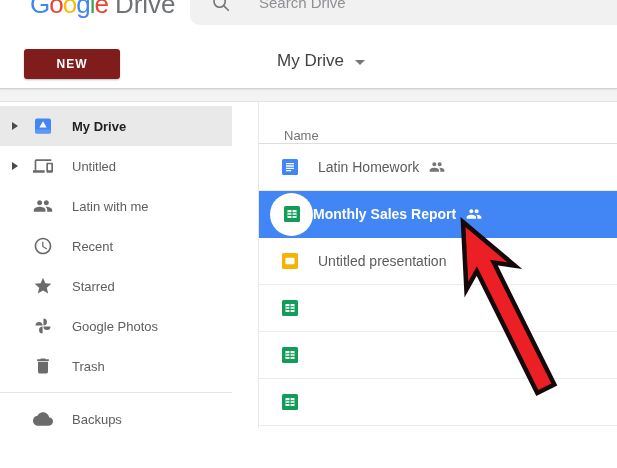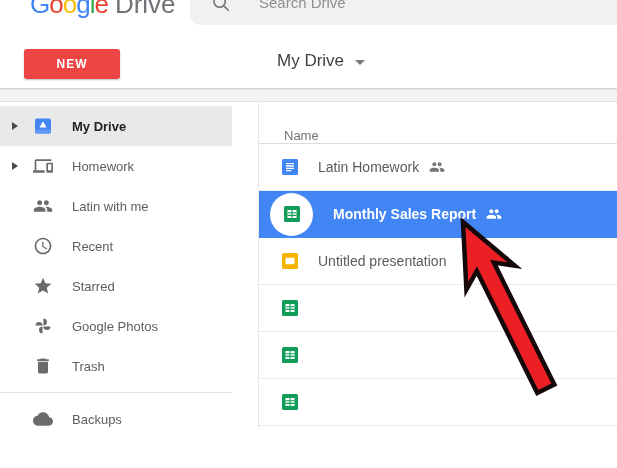--- a/index.html
+++ b/index.html
@@ -13,21 +13,21 @@
             border-bottom:1px solid #e2e2e2;z-index:2;}
   .logo{position:absolute;left:30px;top:-11px;font-size:26px;letter-spacing:-1px;white-space:nowrap;}
   .logo .product{color:#6f7377;margin-left:7px;letter-spacing:0;}
   .l0,.l3{color:#4285F4}.l1,.l5{color:#EA4335}.l2{color:#FBBC05}.l4{color:#34A853}
 
   .searchbar{position:absolute;left:190px;top:-20px;width:427px;height:45px;background:#f1f1f1;
              border-radius:0 0 0 10px;display:flex;align-items:center;}
   .search-glyph{width:20px;height:20px;margin-left:21px;color:#757575;flex:0 0 auto;}
   .search-ph{margin-left:28px;font-size:15px;color:#8d9094;}
 
-  .newbtn{position:absolute;left:24px;top:49px;width:96px;height:30px;background:#ef4444;
+  .newbtn{position:absolute;left:24px;top:49px;width:96px;height:30px;background:#7f1d1d;
           border:none;border-radius:3px;color:#fff;font-family:inherit;font-size:12px;font-weight:bold;
           letter-spacing:1px;display:flex;align-items:center;justify-content:center;
           box-shadow:0 1px 2px rgba(0,0,0,.25);cursor:pointer;}
   .crumb{position:absolute;left:277px;top:51px;display:flex;align-items:center;gap:11px;cursor:pointer;}
   .crumb-title{font-size:17px;color:#424242;}
   .caret{width:0;height:0;border-left:5px solid transparent;border-right:5px solid transparent;
          border-top:5px solid #777;margin-top:3px;}
 
   
   .sidebar{position:absolute;top:102px;left:0;width:232px;bottom:0;background:#fff;z-index:1;}
@@ -52,21 +52,21 @@
   .list-header{height:42px;display:flex;align-items:flex-end;padding-left:25px;box-sizing:border-box;
                border-bottom:1px solid #ddd;font-size:13px;color:#747474;cursor:pointer;}
   .file-row{height:47px;display:flex;align-items:center;padding-left:23px;box-sizing:border-box;
             border-bottom:1px solid #ebebeb;cursor:pointer;background:#fff;}
   .badge{width:16px;height:16px;flex:0 0 auto;}
   .icon-holder{display:flex;align-items:center;justify-content:center;flex:0 0 auto;}
   .file-name{margin-left:20px;font-size:14px;color:#5c5c5c;white-space:nowrap;}
   .shared-ic{width:16px;height:16px;margin-left:10px;color:#767676;flex:0 0 auto;}
   .file-row.selected{background:#4285f4;border-bottom-color:transparent;}
   .file-row.selected .icon-holder{width:43px;height:43px;border-radius:50%;background:#fff;margin-left:-12px;}
-  .file-row.selected .file-name{color:#fff;font-weight:bold;margin-left:20px;}
+  .file-row.selected .file-name{color:#fff;font-weight:bold;margin-left:0;}
   .file-row.selected .shared-ic{color:#fff;}
 
   
   .arrow-overlay{position:absolute;top:0;left:0;width:617px;height:468px;z-index:10;pointer-events:none;}
 
   .hidden-defs{position:absolute;width:0;height:0;overflow:hidden;}
 </style>
 </head>
 <body>
 
@@ -162,21 +162,21 @@
       </div>
       <div class="side-item">
         <span class="tri-zone">
             <span class="tri"></span>
           </span>
         <span class="icwrap">
             <svg class="side-ic">
               <use href="#i-devices"></use>
             </svg>
           </span>
-        <span class="side-label">Homework</span>
+        <span class="side-label">Untitled</span>
       </div>
       <div class="side-item">
         <span class="tri-zone"></span>
         <span class="icwrap">
             <svg class="side-ic">
               <use href="#i-people"></use>
             </svg>
           </span>
         <span class="side-label">Latin with me</span>
       </div>

